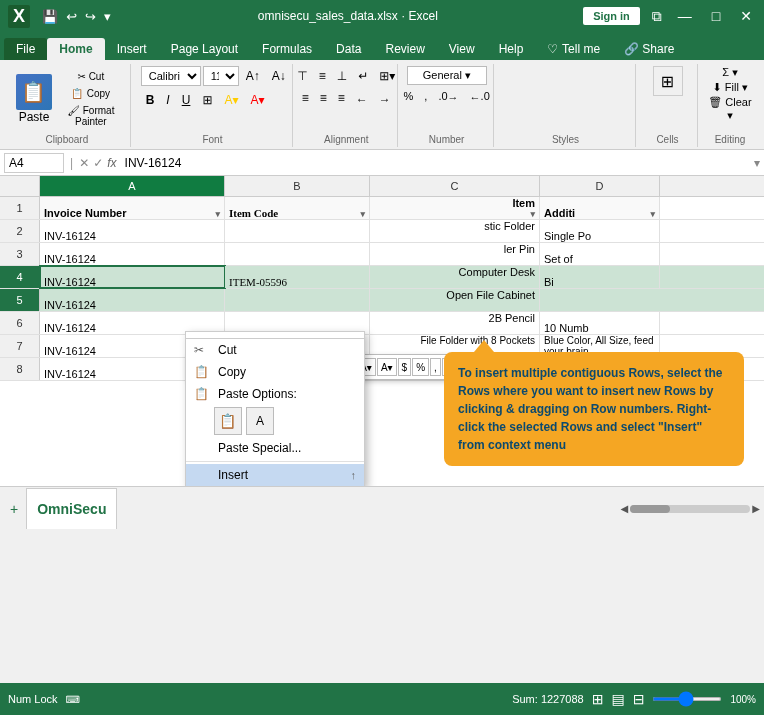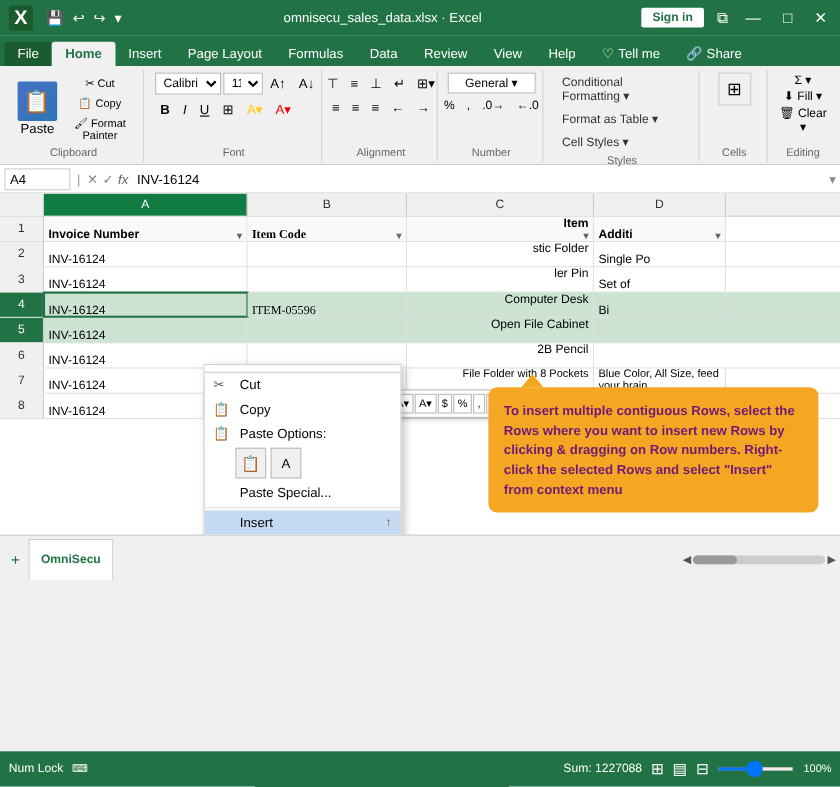--- a/index.html
+++ b/index.html
@@ -272,21 +272,21 @@
       position: absolute;
       bottom: 20px;
       right: 20px;
       background: #f5a623;
       border-radius: 8px;
       padding: 12px 14px;
       width: 300px;
       font-size: 12px;
       font-weight: bold;
       line-height: 1.5;
-      color: #701a75;
+      color: #0c4a6e;
       z-index: 200;
     }
 
     
     .status-bar {
       position: absolute;
       bottom: 0;
       left: 0;
       right: 0;
       height: 32px;
@@ -298,21 +298,21 @@
       font-size: 11px;
       justify-content: space-between;
     }
     .status-right { display: flex; gap: 8px; align-items: center; }
     .zoom-slider { width: 80px; height: 4px; }
     .sheet-tab {
       background: white;
       border: 1px solid #ccc;
       border-bottom: none;
       padding: 12px 10px;
-      font-size: 11px;
+      font-size: 14px;
       cursor: pointer;
       color: #217346;
     }
     .sheet-tab.active { background: white; font-weight: bold; color: #217346; }
     .small-icon-btn {
       background: transparent;
       border: 1px solid transparent;
       padding: 1px 3px;
       cursor: pointer;
       font-size: 10px;
@@ -438,25 +438,20 @@
         <button class="num-btn">%</button>
         <button class="num-btn">,</button>
         <button class="num-btn">.0→</button>
         <button class="num-btn">←.0</button>
       </div>
     </div>
     <div class="ribbon-group-label">Number</div>
   </div>
 
   <div class="ribbon-group" style="min-width:140px;">
-    <div class="styles-section" style="flex:1;width:100%;justify-content:center;display:flex;flex-direction:column;">
-      <button class="styles-btn">Conditional Formatting ▾</button>
-      <button class="styles-btn">Format as Table ▾</button>
-      <button class="styles-btn">Cell Styles ▾</button>
-    </div>
     <div class="ribbon-group-label">Styles</div>
   </div>
 
   <div class="ribbon-group">
     <div style="flex:1;display:flex;flex-direction:column;align-items:center;gap:2px;">
       <div class="cells-icon">⊞</div>
     </div>
     <div class="ribbon-group-label">Cells</div>
   </div>
 
@@ -539,20 +534,21 @@
     <div class="cell cell-a row-selected">INV-16124</div>
     <div class="cell cell-b row-selected"></div>
     <div class="cell cell-c row-selected">Open File Cabinet</div>
   </div>
 
   <div class="spreadsheet-row">
     <div class="row-num">6</div>
     <div class="cell cell-a">INV-16124</div>
     <div class="cell cell-b"></div>
     <div class="cell cell-c">2B Pencil</div>
+    <div class="cell cell-d">10 Numb</div>
   </div>
 
   <div class="spreadsheet-row">
     <div class="row-num">7</div>
     <div class="cell cell-a">INV-16124</div>
     <div class="cell cell-b"></div>
     <div class="cell cell-c" style="font-size:10px;">File Folder with 8 Pockets</div>
     <div class="cell cell-d" style="font-size:10px;">Blue Color, All Size, feed your brain</div>
   </div>
 

